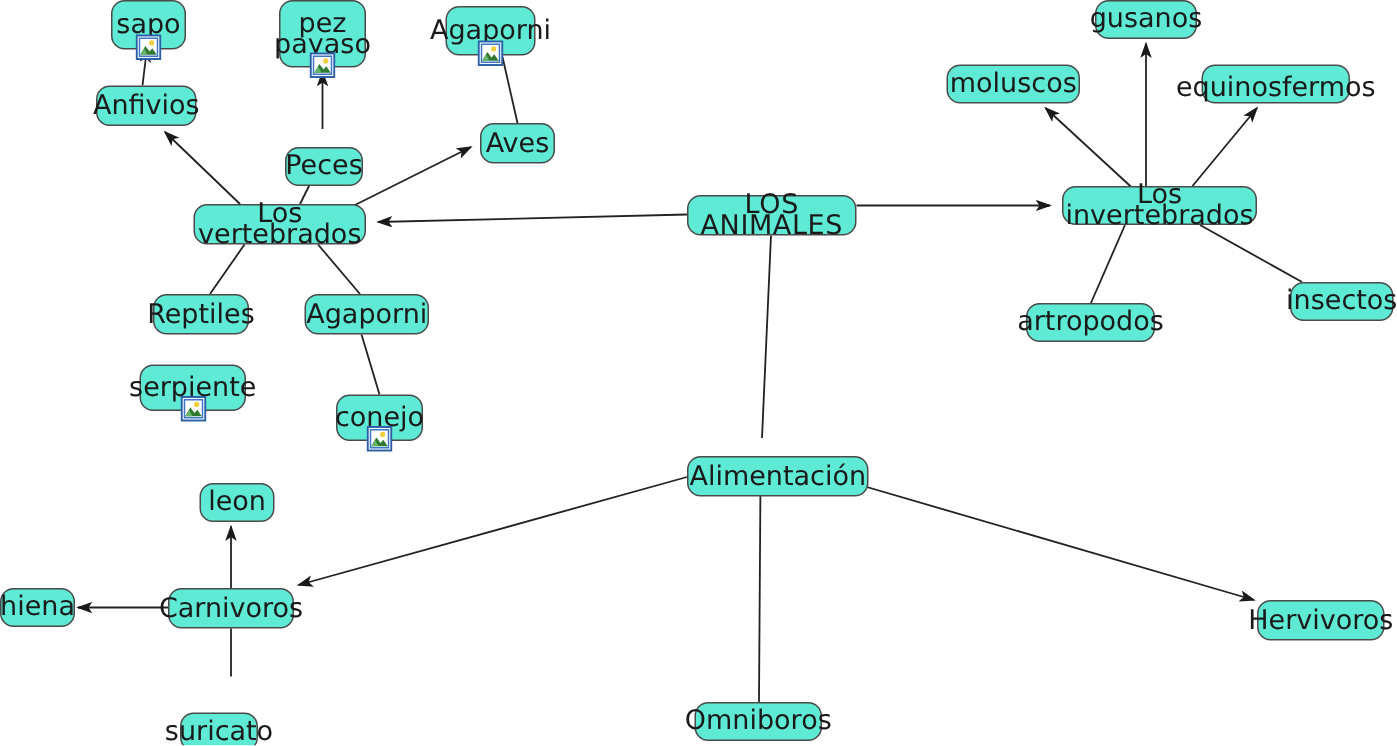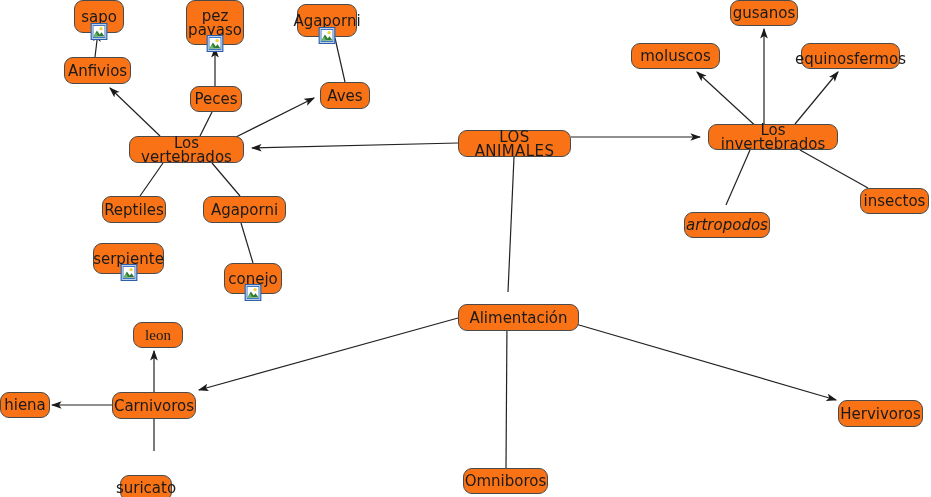--- a/index.html
+++ b/index.html
@@ -22,29 +22,29 @@
     position: absolute;
     left: 0;
     top: 0;
     width: 931px;
     height: 497px;
     pointer-events: none;
   }
   .node {
     position: absolute;
     box-sizing: border-box;
-    background: #f97316;
+    background: #5eead4;
     border: 1px solid #4a4a4a;
     border-radius: 9px;
     display: flex;
     flex-direction: column;
     align-items: center;
     justify-content: center;
     color: #1a1a1a;
-    font-size: 15px;
+    font-size: 18px;
     line-height: 14px;
     text-align: center;
     white-space: pre-line;
     padding: 2px 24px;
     z-index: 3;
   }
   .node.caps {
     letter-spacing: 0.4px;
   }
   .node-label {
@@ -119,44 +119,44 @@
             <rect x="0.5" y="0.5" width="16" height="16" fill="#ffffff" stroke="#2b5fa8" stroke-width="1.6"></rect>
             <rect x="2.5" y="2.5" width="12" height="12" fill="#ffffff" stroke="#3c77c8" stroke-width="1"></rect>
             <circle cx="10.6" cy="5.6" r="1.7" fill="#f2d03c"></circle>
             <path d="M3 13.5 L6.4 7.6 L9.2 11.4 L11 9.2 L14 13.5 Z" fill="#2f7a31"></path>
             <path d="M3 13.5 L5.6 9.4 L7.8 13.5 Z" fill="#67b56a"></path>
           </svg></span></div>
       <div class="node" style="left: 730px; top: 0px; width: 68px; height: 26px;"><span class="node-label">gusanos</span></div>
       <div class="node" style="left: 631px; top: 43px; width: 89px; height: 26px;"><span class="node-label">moluscos</span></div>
       <div class="node" style="left: 801px; top: 43px; width: 99px; height: 26px; justify-content: flex-end;"><span class="node-label">equinosfermos</span></div>
       <div class="node" style="left: 64px; top: 57px; width: 67px; height: 27px;"><span class="node-label">Anfivios</span></div>
-      <div class="node" style="left: 190px; top: 86px; width: 52px; height: 26px;"><span class="node-label">Peces</span></div>
+      <div class="node" style="left: 190px; top: 98px; width: 52px; height: 26px;"><span class="node-label">Peces</span></div>
       <div class="node" style="left: 320px; top: 82px; width: 47px; height: 27px;"><span class="node-label">Aves</span></div>
       <div class="node" style="left: 708px; top: 124px; width: 130px; height: 26px;"><span class="node-label">Los invertebrados</span></div>
       <div class="node caps" style="left: 458px; top: 130px; width: 113px; height: 27px;"><span class="node-label">LOS ANIMALES</span></div>
       <div class="node" style="left: 129px; top: 136px; width: 115px; height: 27px;"><span class="node-label">Los vertebrados</span></div>
       <div class="node" style="left: 860px; top: 188px; width: 69px; height: 26px;"><span class="node-label">insectos</span></div>
       <div class="node" style="left: 102px; top: 196px; width: 64px; height: 27px;"><span class="node-label">Reptiles</span></div>
       <div class="node" style="left: 203px; top: 196px; width: 83px; height: 27px;"><span class="node-label">Agaporni</span></div>
-      <div class="node" style="left: 684px; top: 212px; width: 86px; height: 26px; font-style: italic;"><span class="node-label">artropodos</span></div>
+      <div class="node" style="left: 684px; top: 202px; width: 86px; height: 26px;"><span class="node-label">artropodos</span></div>
       <div class="node" style="left: 93px; top: 243px; width: 71px; height: 31px;"><span class="node-label">serpiente</span><span class="pic-icon"><svg width="17" height="17" viewBox="0 0 17 17" xmlns="http://www.w3.org/2000/svg">
             <rect x="0.5" y="0.5" width="16" height="16" fill="#ffffff" stroke="#2b5fa8" stroke-width="1.6"></rect>
             <rect x="2.5" y="2.5" width="12" height="12" fill="#ffffff" stroke="#3c77c8" stroke-width="1"></rect>
             <circle cx="10.6" cy="5.6" r="1.7" fill="#f2d03c"></circle>
             <path d="M3 13.5 L6.4 7.6 L9.2 11.4 L11 9.2 L14 13.5 Z" fill="#2f7a31"></path>
             <path d="M3 13.5 L5.6 9.4 L7.8 13.5 Z" fill="#67b56a"></path>
           </svg></span></div>
       <div class="node" style="left: 224px; top: 263px; width: 58px; height: 31px;"><span class="node-label">conejo</span><span class="pic-icon"><svg width="17" height="17" viewBox="0 0 17 17" xmlns="http://www.w3.org/2000/svg">
             <rect x="0.5" y="0.5" width="16" height="16" fill="#ffffff" stroke="#2b5fa8" stroke-width="1.6"></rect>
             <rect x="2.5" y="2.5" width="12" height="12" fill="#ffffff" stroke="#3c77c8" stroke-width="1"></rect>
             <circle cx="10.6" cy="5.6" r="1.7" fill="#f2d03c"></circle>
             <path d="M3 13.5 L6.4 7.6 L9.2 11.4 L11 9.2 L14 13.5 Z" fill="#2f7a31"></path>
             <path d="M3 13.5 L5.6 9.4 L7.8 13.5 Z" fill="#67b56a"></path>
           </svg></span></div>
       <div class="node" style="left: 458px; top: 304px; width: 121px; height: 27px;"><span class="node-label">Alimentación</span></div>
-      <div class="node" style="left: 133px; top: 322px; width: 42px; height: 26px; font-family: Liberation Serif, serif;"><span class="node-label">leon</span></div>
+      <div class="node" style="left: 133px; top: 322px; width: 42px; height: 26px;"><span class="node-label">leon</span></div>
       <div class="node" style="left: 0px; top: 392px; width: 49px; height: 26px;"><span class="node-label">hiena</span></div>
       <div class="node" style="left: 112px; top: 392px; width: 84px; height: 27px;"><span class="node-label">Carnivoros</span></div>
       <div class="node" style="left: 838px; top: 400px; width: 85px; height: 27px;"><span class="node-label">Hervivoros</span></div>
       <div class="node" style="left: 120px; top: 475px; width: 52px; height: 26px;"><span class="node-label">suricato</span></div>
       <div class="node" style="left: 463px; top: 468px; width: 85px; height: 26px;"><span class="node-label">Omniboros</span></div>
     </div>
 </div>
 
 </body></html>

